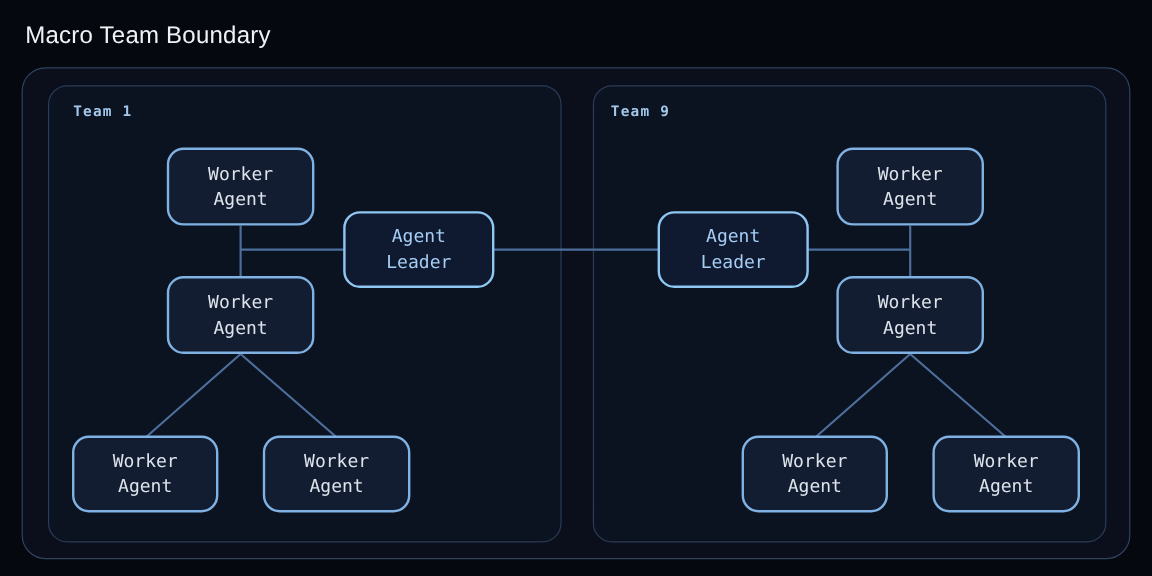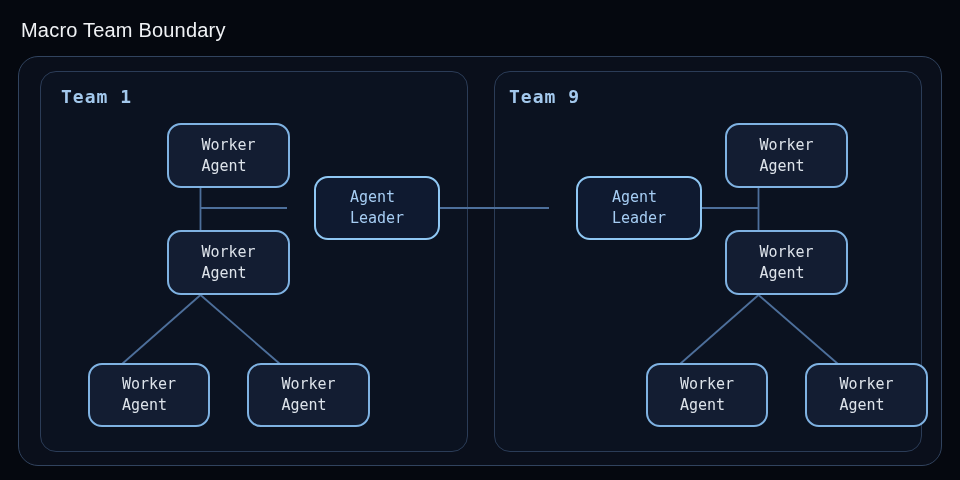--- a/index.html
+++ b/index.html
@@ -44,21 +44,21 @@
     background: var(--panel-fill, #0b1220);
     border: 1.5px solid var(--panel-border, #2b3c57);
     border-radius: 16px;
   }
   .team-1 { left: 40px; }
   .team-2 { left: 494px; }
 
   .team-label {
     position: absolute;
     top: 86px;
-    font-size: 18px;
+    font-size: 12px;
     font-weight: bold;
     letter-spacing: 1px;
     color: var(--team-label-color, #a3c8ec);
   }
   .team-label.t1 { left: 61px; }
   .team-label.t2 { left: 509px; }
 
   .connectors {
     position: absolute;
     left: 0;
@@ -70,22 +70,22 @@
   .connectors line {
     stroke: var(--connector-color, #4d6f9b);
     stroke-width: 1.8;
   }
 
   .node {
     position: absolute;
     display: flex;
     align-items: center;
     justify-content: center;
+    text-align: center;
     border-radius: 14px;
-    margin-left: 28px;
   }
   .node .node-label {
     white-space: pre-line;
     font-size: 15px;
     line-height: 21px;
   }
   .node.worker {
     background: var(--worker-fill, #131d32);
     border: 2px solid var(--worker-border, #7fb2e2);
     color: var(--worker-text, #dde3ea);

